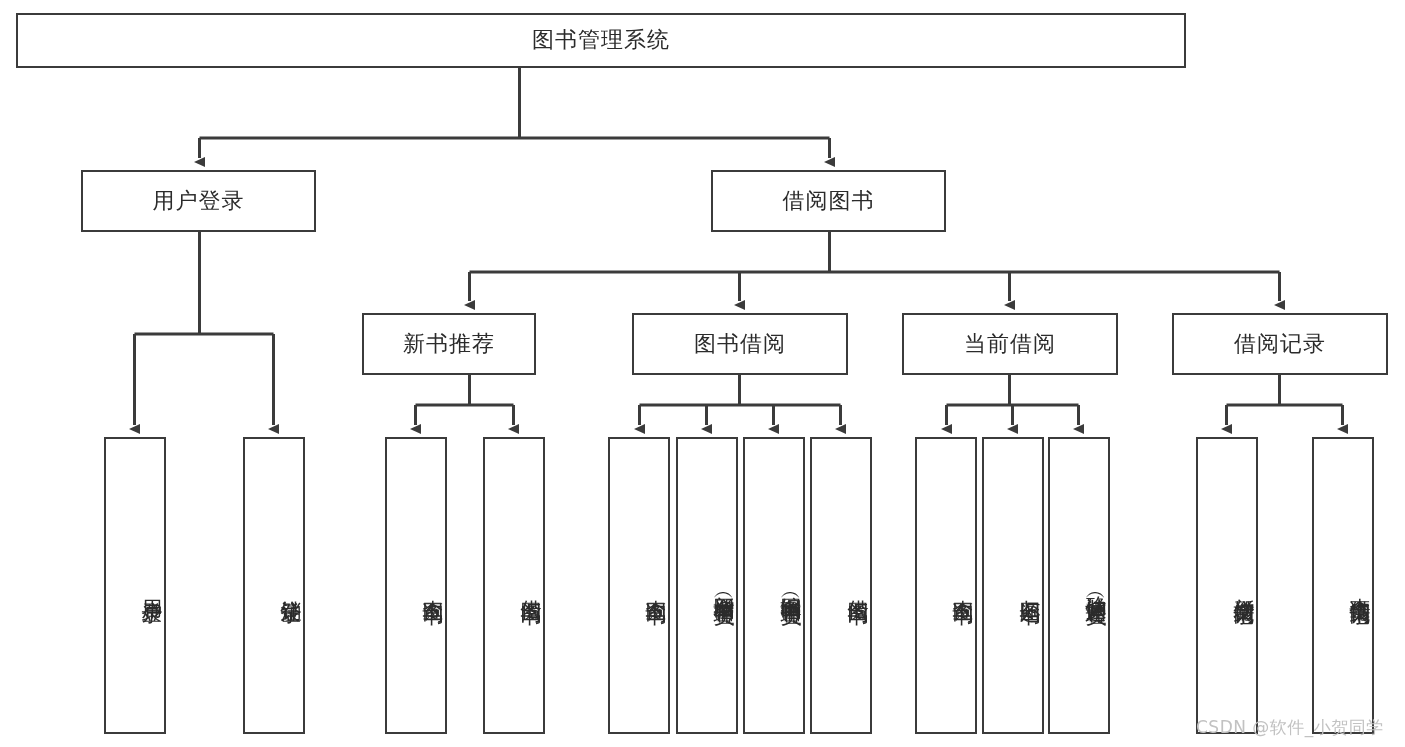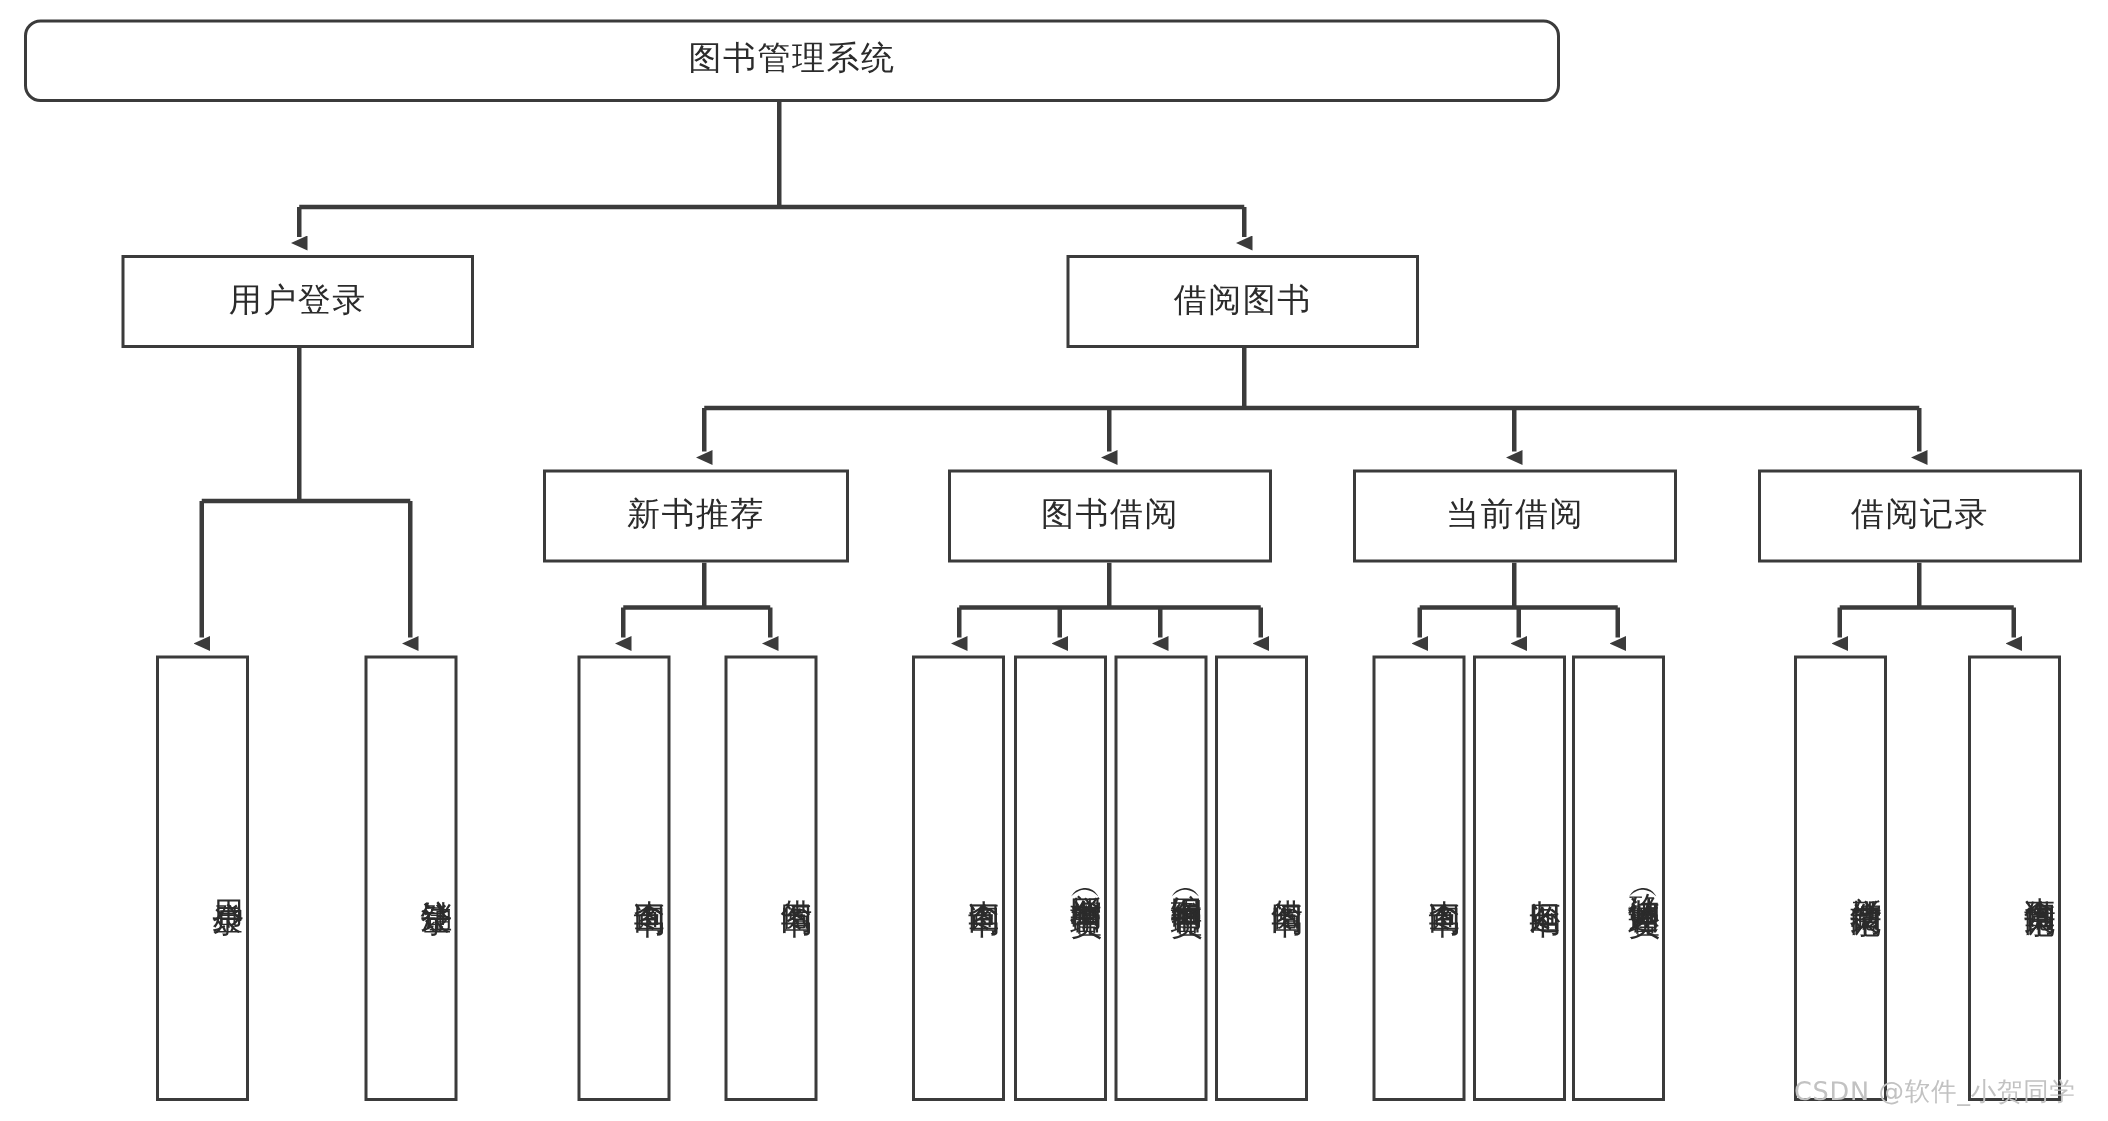--- a/index.html
+++ b/index.html
@@ -117,32 +117,32 @@
       <path d="M1012.5,405 L1012.5,425" marker-end="url(#arrow)"></path>
       <path d="M1078.5,405 L1078.5,425" marker-end="url(#arrow)"></path>
 
       <path d="M1279.5,375 L1279.5,405"></path>
       <path d="M1226.5,405 L1342.5,405"></path>
       <path d="M1226.5,405 L1226.5,425" marker-end="url(#arrow)"></path>
       <path d="M1342.5,405 L1342.5,425" marker-end="url(#arrow)"></path>
     </g>
   </svg>
 
-  <div class="node horiz" style="left:16px;top:13px;width:1024px;height:55px;border-radius:11px;">
+  <div class="node horiz" style="left:16px;top:13px;width:1170px;height:55px;">
     <span>图书管理系统</span>
   </div>
 
   <div class="node horiz" style="left:81px;top:170px;width:235px;height:62px;">
     <span>用户登录</span>
   </div>
   <div class="node horiz" style="left:711px;top:170px;width:235px;height:62px;">
     <span>借阅图书</span>
   </div>
 
-  <div class="node horiz" style="left:362px;top:313px;width:204px;height:62px;">
+  <div class="node horiz" style="left:362px;top:313px;width:174px;height:62px;">
     <span>新书推荐</span>
   </div>
   <div class="node horiz" style="left:632px;top:313px;width:216px;height:62px;text-align:center;">
     <span>图书借阅</span>
   </div>
   <div class="node horiz" style="left:902px;top:313px;width:216px;height:62px;">
     <span>当前借阅</span>
   </div>
   <div class="node horiz" style="left:1172px;top:313px;width:216px;height:62px;">
     <span>借阅记录</span>

